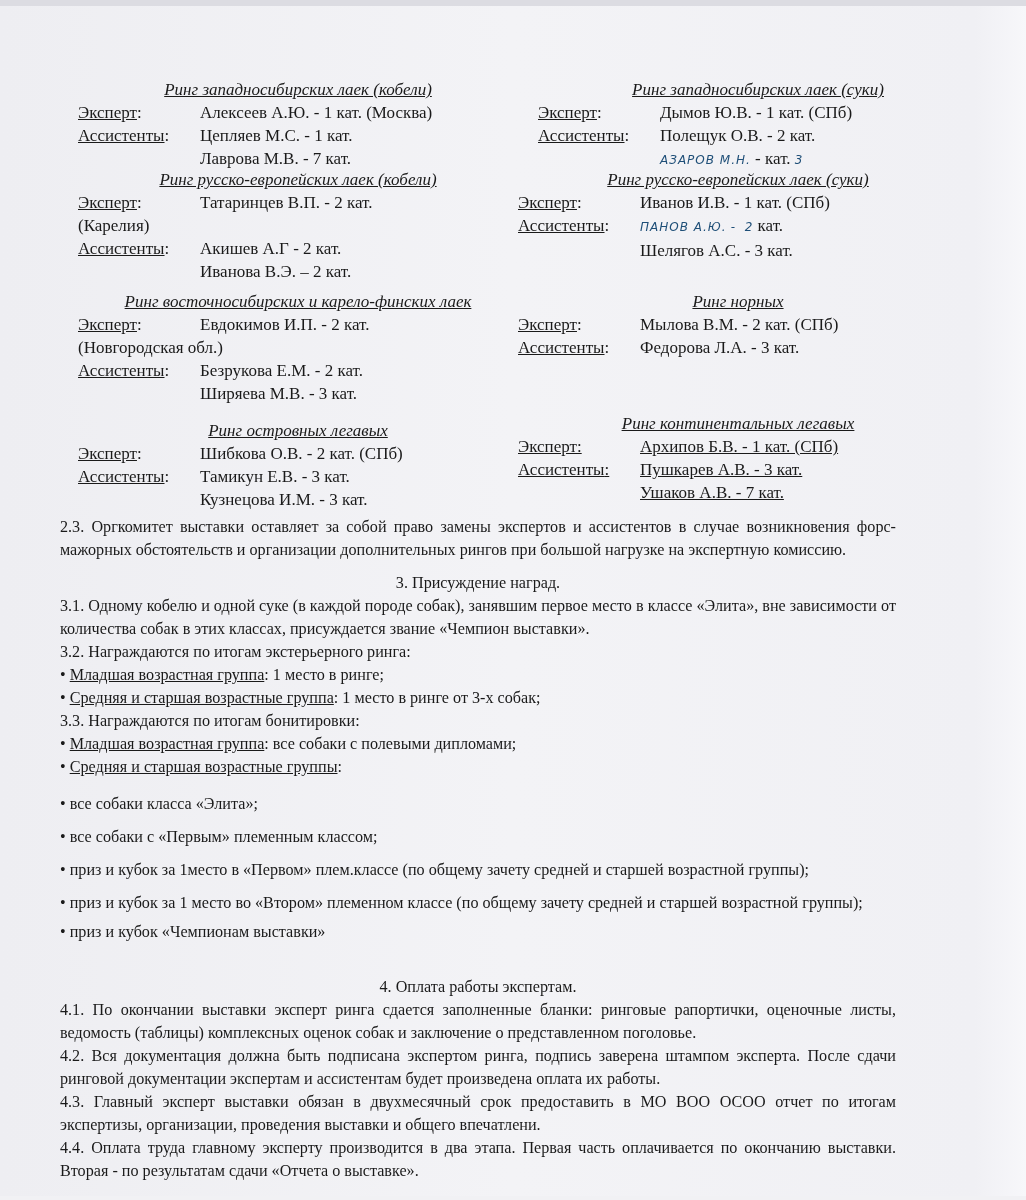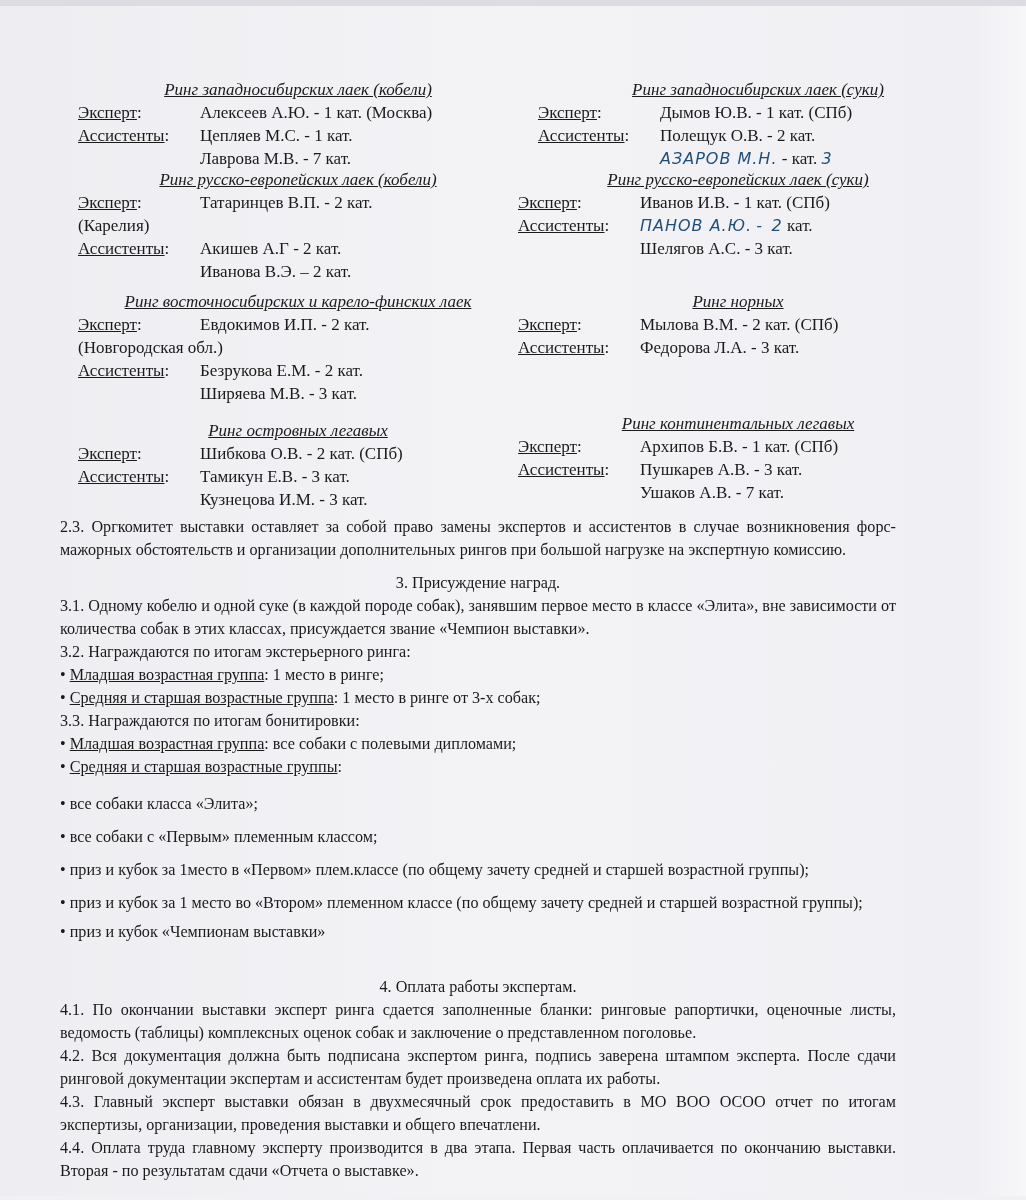--- a/index.html
+++ b/index.html
@@ -16,21 +16,21 @@
   }
   .topbar { position: absolute; left: 0; top: 0; width: 1026px; height: 6px; background: #dcdce2; }
 
   .rings { position: absolute; left: 78px; top: 78px; width: 900px; }
   .ring { position: absolute; width: 440px; font-size: 17px; line-height: 23px; }
   .ring .title { font-style: italic; text-decoration: underline; text-align: center; display: block; }
   .row { display: flex; }
   .lbl { width: 122px; flex: none; }
   .lbl u { text-decoration: underline; }
   .val { flex: 1; white-space: nowrap; }
-  .hand { font-family: "DejaVu Sans", sans-serif; font-style: italic; color: #1f4f78; letter-spacing: 1px; font-size: 16px; }
+  .hand { font-family: "DejaVu Sans", sans-serif; font-style: italic; color: #1f4f78; letter-spacing: 1px; font-size: 12px; }
 
   .body-text {
     position: absolute; left: 60px; top: 515px; width: 880px;
     font-family: "Liberation Sans Narrow", "Liberation Serif", serif;
     font-size: 17px; line-height: 23px; text-align: justify;
     transform: scaleX(0.95); transform-origin: left top;
   }
   .body-text p { margin: 0; }
   .center { text-align: center; }
   .ul { text-decoration: underline; }
@@ -155,21 +155,21 @@
       <div class="row">
           <span class="lbl"><u>Ассистенты</u>:</span>
           <span class="val">Тамикун Е.В. - 3 кат.</span>
         </div>
       <div class="row">
           <span class="lbl"></span>
           <span class="val">Кузнецова И.М. - 3 кат.</span>
         </div>
     </div>
 
-    <div class="ring" style="left:440px;top:334px;">
+    <div class="ring" style="left:440px;top:334px;text-decoration:underline;">
       <span class="title">Ринг континентальных легавых</span>
       <div class="row">
           <span class="lbl"><u>Эксперт</u>:</span>
           <span class="val">Архипов Б.В. - 1 кат. (СПб)</span>
         </div>
       <div class="row">
           <span class="lbl"><u>Ассистенты</u>:</span>
           <span class="val">Пушкарев А.В. - 3 кат.</span>
         </div>
       <div class="row">

